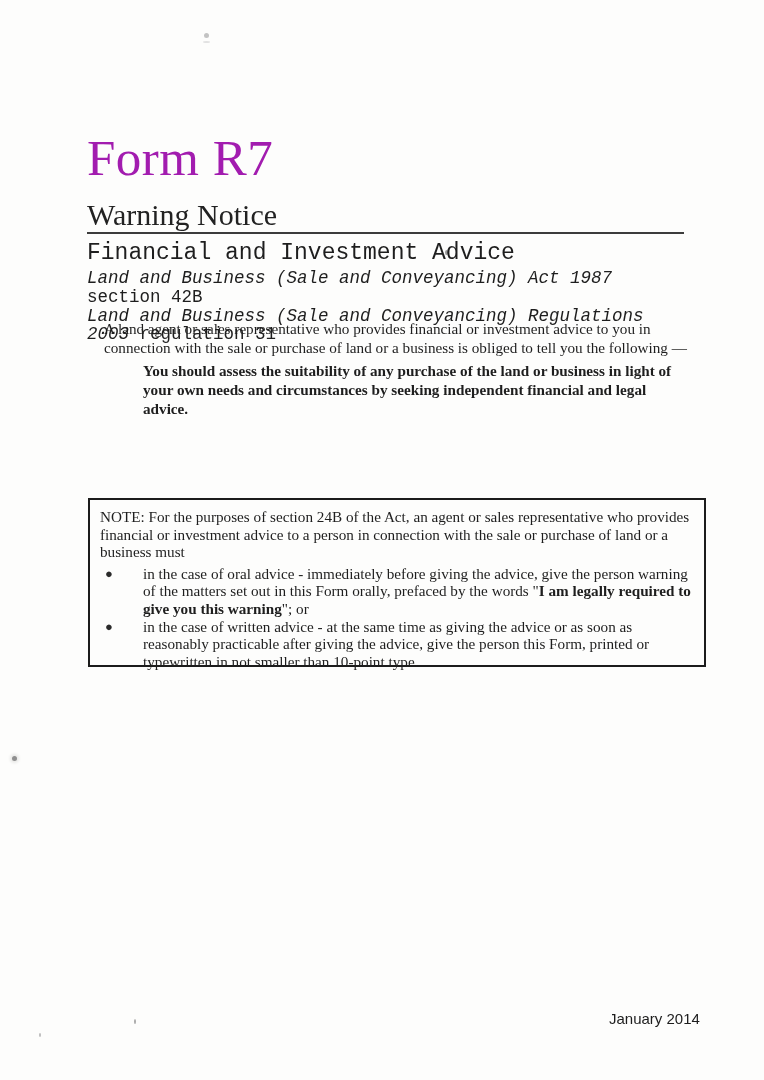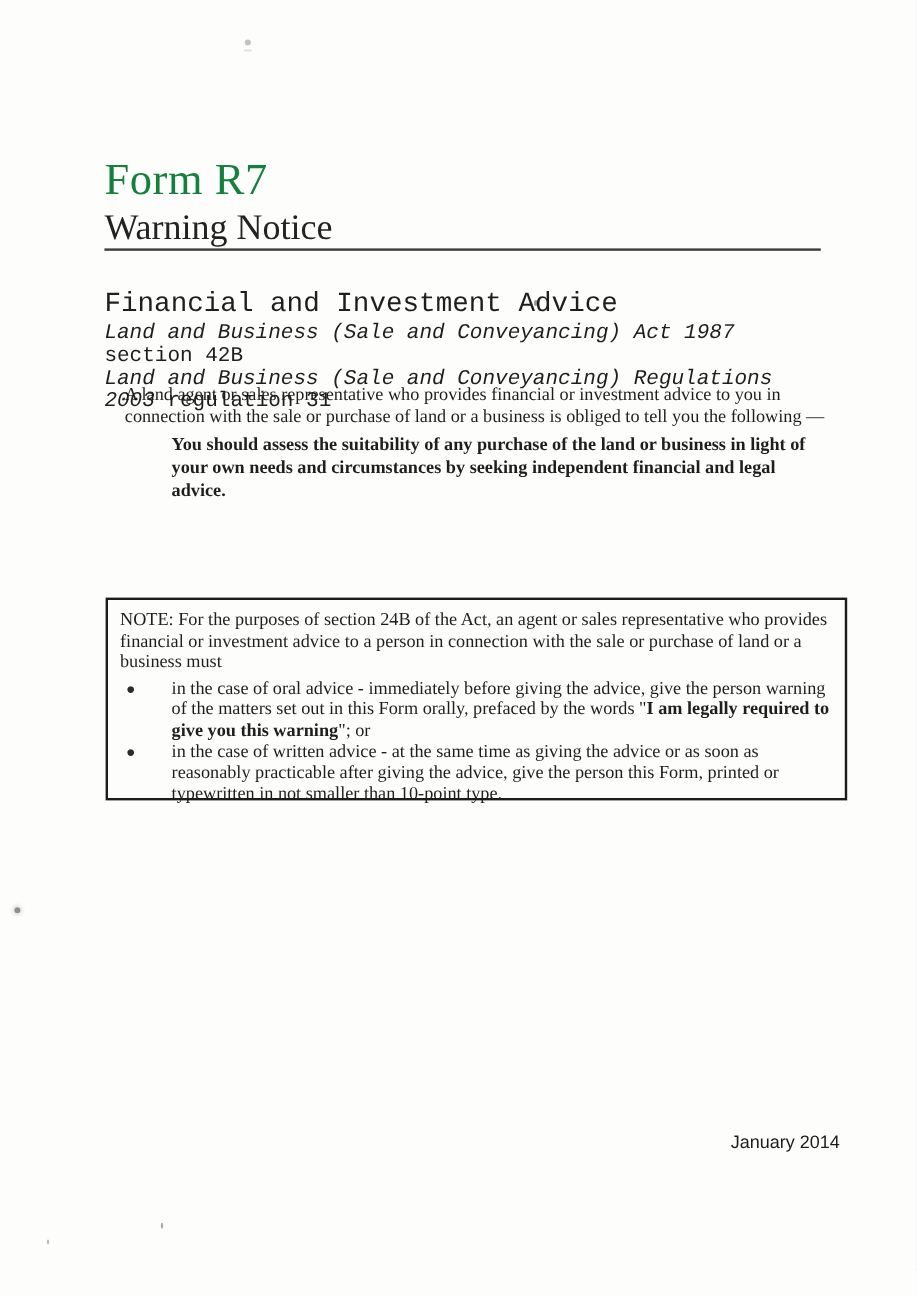--- a/index.html
+++ b/index.html
@@ -9,22 +9,22 @@
     height: 1080px;
     margin: 0 auto;
     background: #fdfdfc;
     font-family: "Liberation Serif", serif;
     color: #1e1e1e;
     overflow: hidden;
   }
 
   
   .header { position: absolute; left: 87px; top: 132px; width: 597px; }
-  .form-number { font-size: 37px; line-height: 1.05; letter-spacing: 0.5px; color: #15803d; }
-  .form-title  { font-size: 30px; line-height: 1; margin-top: 4px; color: #222; }
+  .form-number { font-size: 51px; line-height: 1.05; letter-spacing: 0.5px; color: #a21caf; }
+  .form-title  { font-size: 30px; line-height: 1; margin-top: 14px; color: #222; }
   .header-rule { height: 0; border-top: 2px solid #3c3c3c; margin-top: 2px; }
 
   
   .subject { position: absolute; left: 87px; top: 240px; width: 600px; font-family: Liberation Mono, monospace; }
   .subject-heading { font-size: 23px; font-weight: 400; line-height: 1.15; margin: 0; }
   .citations { margin-top: 3px; }
   .citation { font-size: 17.5px; line-height: 18.6px; }
   .citation .it { font-style: italic; }
 
   
@@ -48,21 +48,21 @@
   .bullet-row { display: flex; }
   .bullet-cell {
     flex: 0 0 47px; width: 47px; box-sizing: border-box;
     padding-left: 9px; font-size: 13px; line-height: 17.6px; color: #2a2a2a;
   }
   .bullet-text { flex: 1; }
   .bullet-text strong { font-weight: 700; }
 
   
   .footer-date {
-    position: absolute; left: 609px; top: 944px;
+    position: absolute; left: 609px; top: 1010px;
     font-family: "Liberation Sans", sans-serif;
     font-size: 15px; color: #1d1d1d;
   }
 
   
   .speck { position: absolute; border-radius: 50%; }
   .speck-1 { left: 204px; top: 33px;  width: 5px; height: 5px; background: #c3c3c3; }
   .speck-2 { left: 203px; top: 41px;  width: 7px; height: 2px; background: #e2e2e2; }
   .speck-3 { left: 445px; top: 250px; width: 3px; height: 5px; background: #9a9a9a; }
   .speck-4 { left: 12px;  top: 756px; width: 5px; height: 5px; background: #8f8f8f; box-shadow: 0 0 3px 2px #e8e8e6; }

